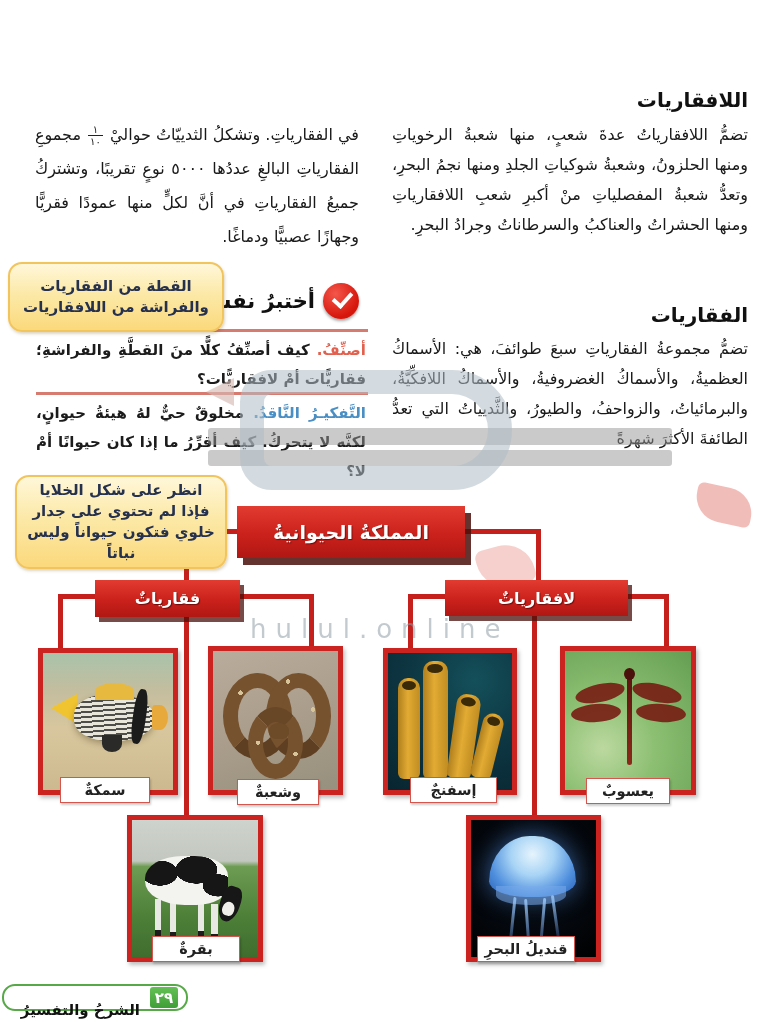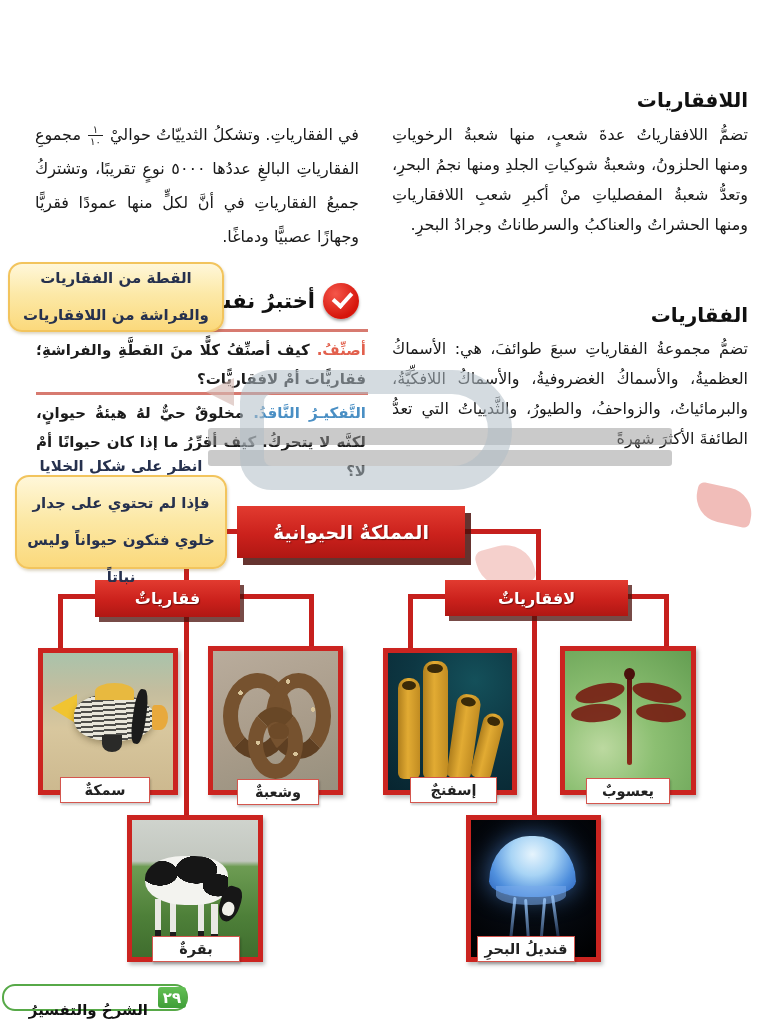--- a/index.html
+++ b/index.html
@@ -21,21 +21,21 @@
   .check-circle::after{content:"";position:absolute;left:10px;top:9px;width:15px;height:8px;
      border-left:4px solid #fff;border-bottom:4px solid #fff;transform:rotate(-48deg);}
   .divider{height:2.5px;background:#d77a70;}
   .q-par{font-size:15px;font-weight:bold;line-height:29px;color:#1c1c1c;text-align:justify;}
   .q-label-orange{color:#e2604d;}
   .q-label-blue{color:#4a8fc4;}
   
   .callout{background:linear-gradient(180deg,#fff7d9 0%,#fce9a8 45%,#fbd97c 100%);
      border:2px solid #f2c45d;border-radius:14px;box-shadow:1px 2px 3px rgba(120,90,20,.25);
      font-size:15px;font-weight:bold;color:#26314e;text-align:center;
-     display:flex;align-items:center;justify-content:center;line-height:37px;z-index:30;padding:4px 10px;box-sizing:border-box;}
+     display:flex;align-items:center;justify-content:center;line-height:21px;z-index:30;padding:4px 10px;box-sizing:border-box;}
   
   .red-box{background:linear-gradient(180deg,#e23b30 0%,#cb211c 55%,#b01713 100%);
      color:#fff;font-weight:bold;text-align:center;display:flex;align-items:center;justify-content:center;
      z-index:5;text-shadow:1px 1px 1px rgba(60,0,0,.6);}
   .root-box{font-size:19px;box-shadow:6px 7px 0 rgba(74,15,10,.85);}
   .branch-box{font-size:16px;box-shadow:4px 5px 0 rgba(74,15,10,.75);}
   .conn{background:#c6201d;z-index:4;}
   .img-card{border:5px solid #cb2420;box-shadow:2px 3px 4px rgba(0,0,0,.25);z-index:5;overflow:hidden;box-sizing:border-box;}
   .label-box{background:#fff;border:1.5px solid #d4564e;color:#222;font-size:14.5px;font-weight:bold;
      text-align:center;line-height:24px;z-index:7;box-shadow:1px 2px 2px rgba(0,0,0,.2);}
@@ -144,20 +144,21 @@
     <span>مخلوقٌ حيٌّ لهُ هيئةُ حيوانٍ، لكنَّه لا يتحركُ. كيف أقرِّرُ ما إذا كان حيوانًا أمْ لا؟</span>
   </div>
 
   <div class="callout abs" style="left:8px;top:262px;width:216px;height:70px;">القطة من الفقاريات والفراشة من اللافقاريات</div>
   <div class="callout abs" style="left:15px;top:475px;width:212px;height:94px;">انظر على شكل الخلايا فإذا لم تحتوي على جدار خلوي فتكون حيواناً وليس نباتاً</div>
 
   <div class="abs wm wm-ring" style="left:240px;top:370px;width:272px;height:120px;box-sizing:border-box;"></div>
   <div class="abs wm wm-tip" style="left:206px;top:378px;"></div>
   <div class="abs gray-bar" style="left:208px;top:428px;width:464px;height:17px;"></div>
   <div class="abs gray-bar" style="left:208px;top:450px;width:464px;height:16px;"></div>
+  <div class="abs wm wm-lat" style="left:250px;top:614px;">hulul.online</div>
   <div class="abs pink-shape" style="left:478px;top:545px;width:55px;height:42px;background:rgba(225,120,108,.35);border-radius:8px 30px 8px 30px;transform:rotate(-15deg);"></div>
   <div class="abs pink-shape" style="left:695px;top:487px;width:58px;height:36px;background:rgba(219,90,80,.4);border-radius:6px 26px 6px 26px;transform:rotate(12deg);"></div>
 
   <div class="abs conn" style="left:186px;top:529px;width:52px;height:5px;"></div>
   <div class="abs conn" style="left:184px;top:529px;width:5px;height:52px;"></div>
   <div class="abs conn" style="left:465px;top:529px;width:76px;height:5px;"></div>
   <div class="abs conn" style="left:536px;top:529px;width:5px;height:52px;"></div>
 
   <div class="abs conn" style="left:60px;top:594px;width:36px;height:5px;"></div>
   <div class="abs conn" style="left:58px;top:594px;width:5px;height:57px;"></div>
@@ -238,17 +239,17 @@
         <div class="jelly-skirt"></div>
       <div class="tent te1"></div>
         <div class="tent te2"></div>
         <div class="tent te3"></div>
         <div class="tent te4"></div>
     </div>
   </div>
   <div class="abs label-box" style="left:477px;top:936px;width:96px;">قنديلُ البحرِ</div>
 
   <div class="abs footer-pill" style="left:2px;top:984px;width:186px;height:27px;">
-    <span class="footer-num" style="margin-right:0;width:28px;height:21px;">٢٩</span>
+    <span class="footer-num" style="margin-right:8px;width:28px;height:21px;">٢٩</span>
     <span class="footer-label" style="margin-right:10px;margin-top:24px;">الشرحُ والتفسيرُ</span>
   </div>
 
 </div>
 
 </body></html>

